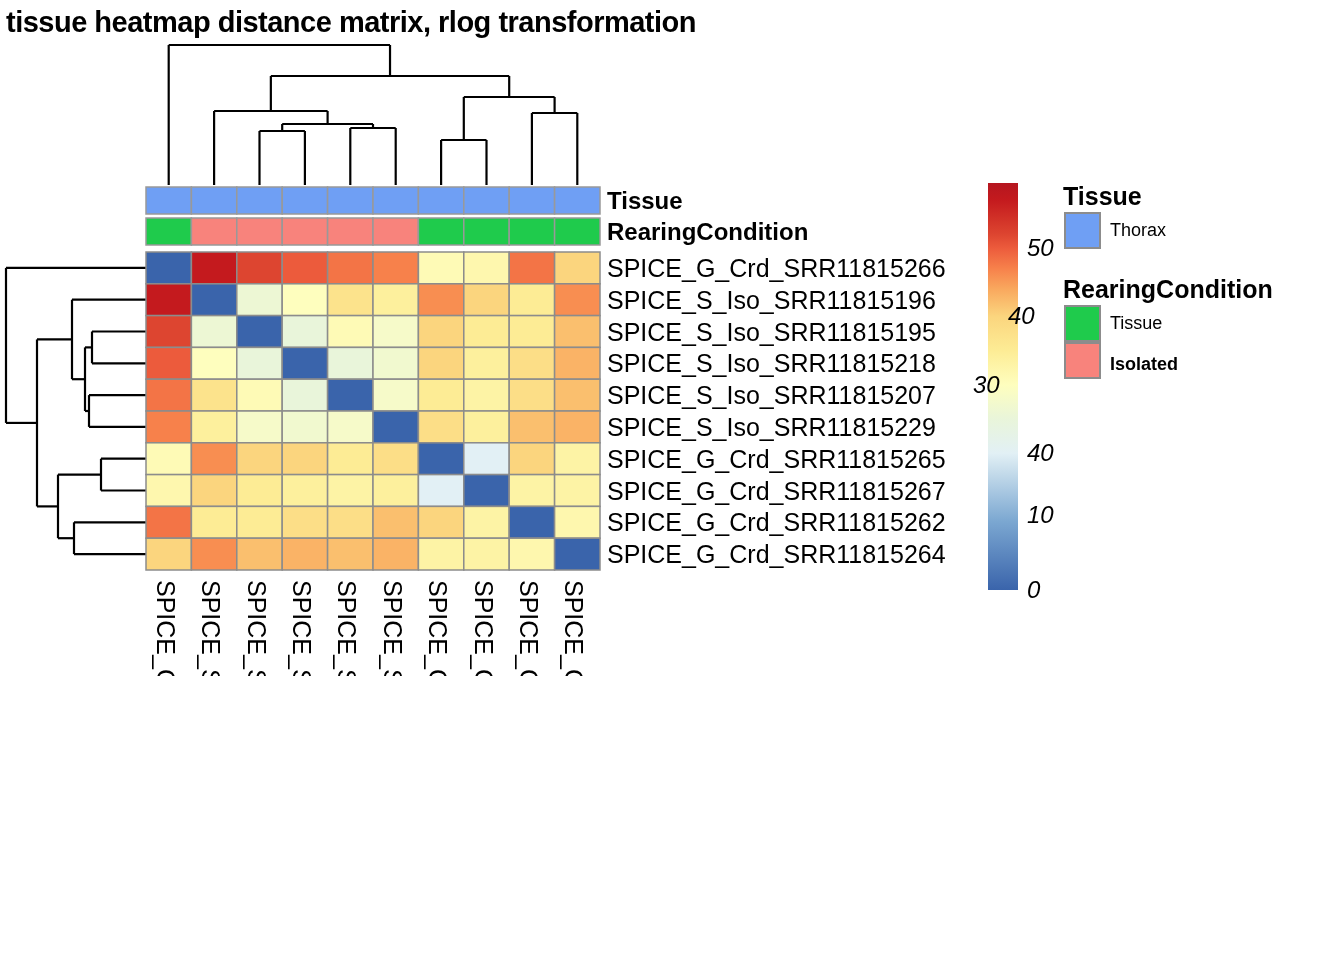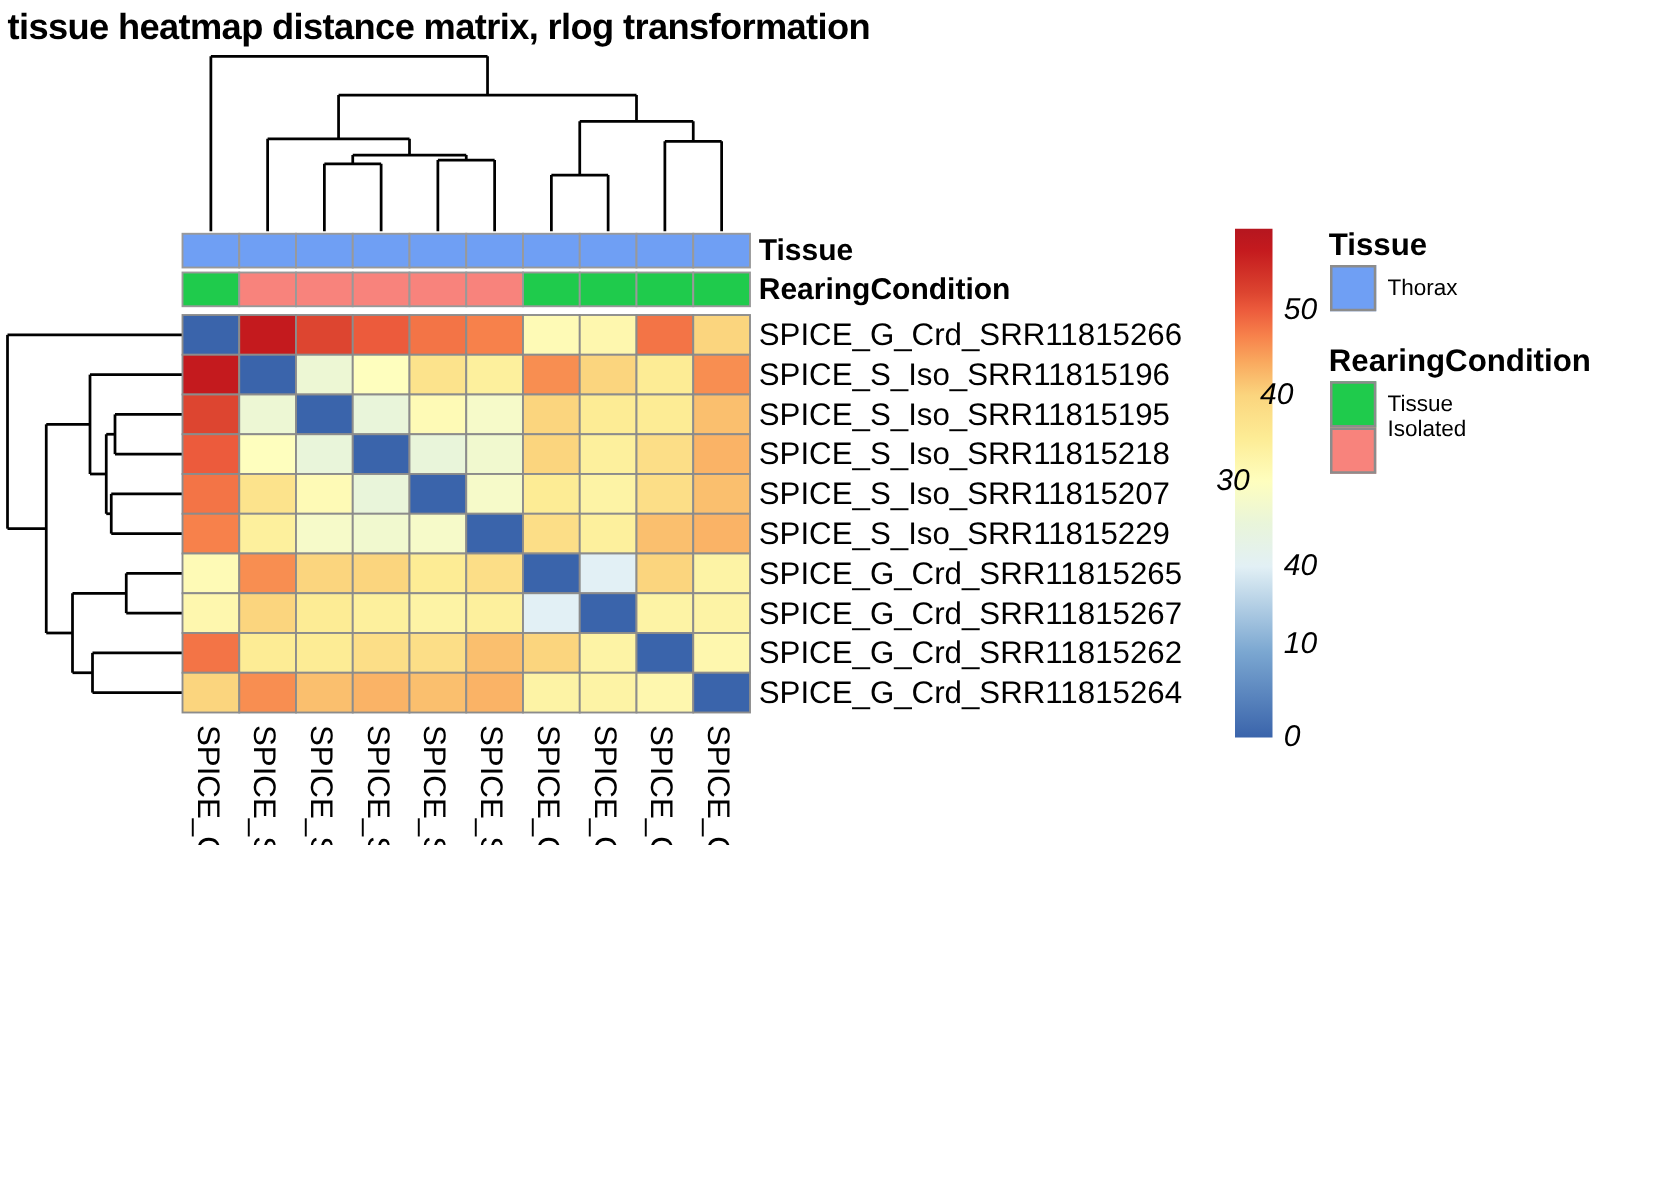--- a/index.html
+++ b/index.html
@@ -263,15 +263,15 @@
   <div id="legend-tissue-items">
       <div class="swatch" style="left:1064px;top:212px;background:#6F9FF4;"></div>
       <div class="txt legend-item-label" style="left:1110px;top:215px;">Thorax</div>
     </div>
 
   <div class="txt legend-title" style="left:1063px;top:274px;">RearingCondition</div>
   <div id="legend-rearing-items">
       <div class="swatch" style="left:1064px;top:305px;background:#1FCB4C;"></div>
       <div class="txt legend-item-label" style="left:1110px;top:308px;">Tissue</div>
       <div class="swatch" style="left:1064px;top:342px;background:#F8837C;"></div>
-      <div class="txt legend-item-label" style="left:1110px;top:328px;">Isolated</div>
+      <div class="txt legend-item-label" style="left:1110px;top:349px;font-weight:bold;">Isolated</div>
     </div>
 </div>
 
 </body></html>

